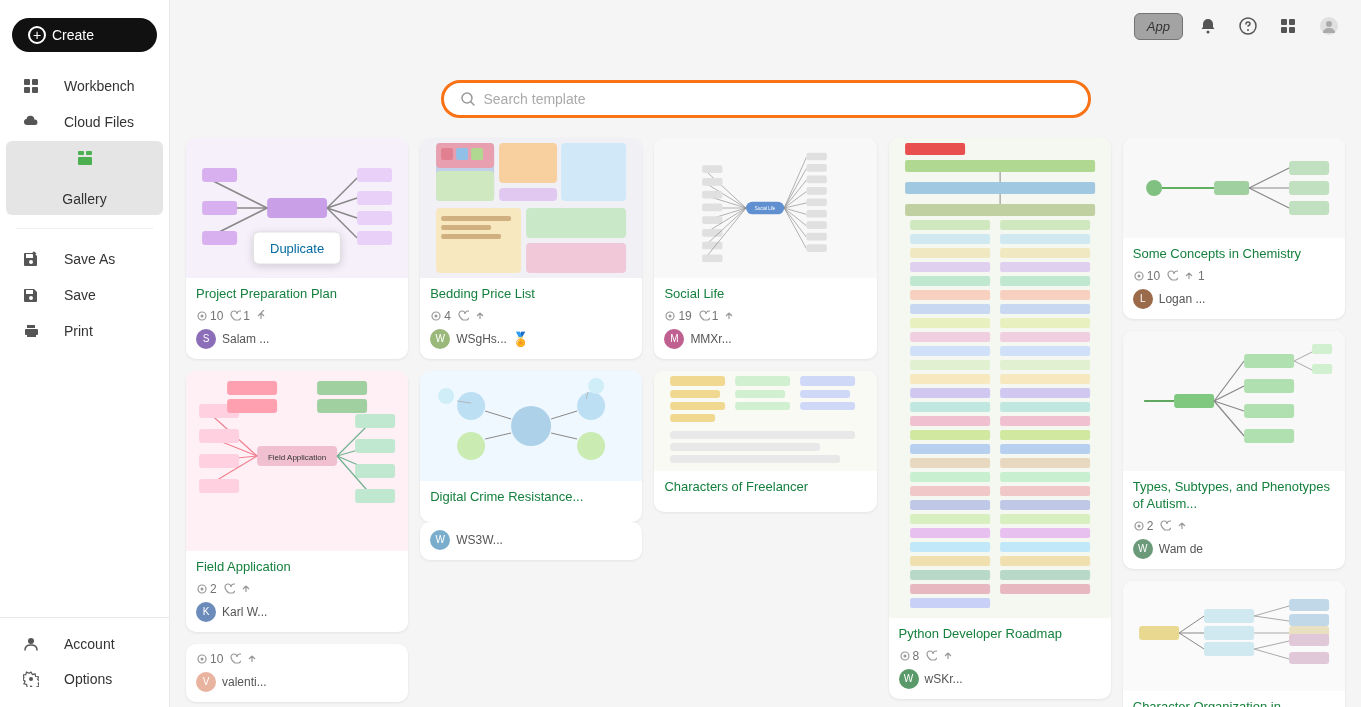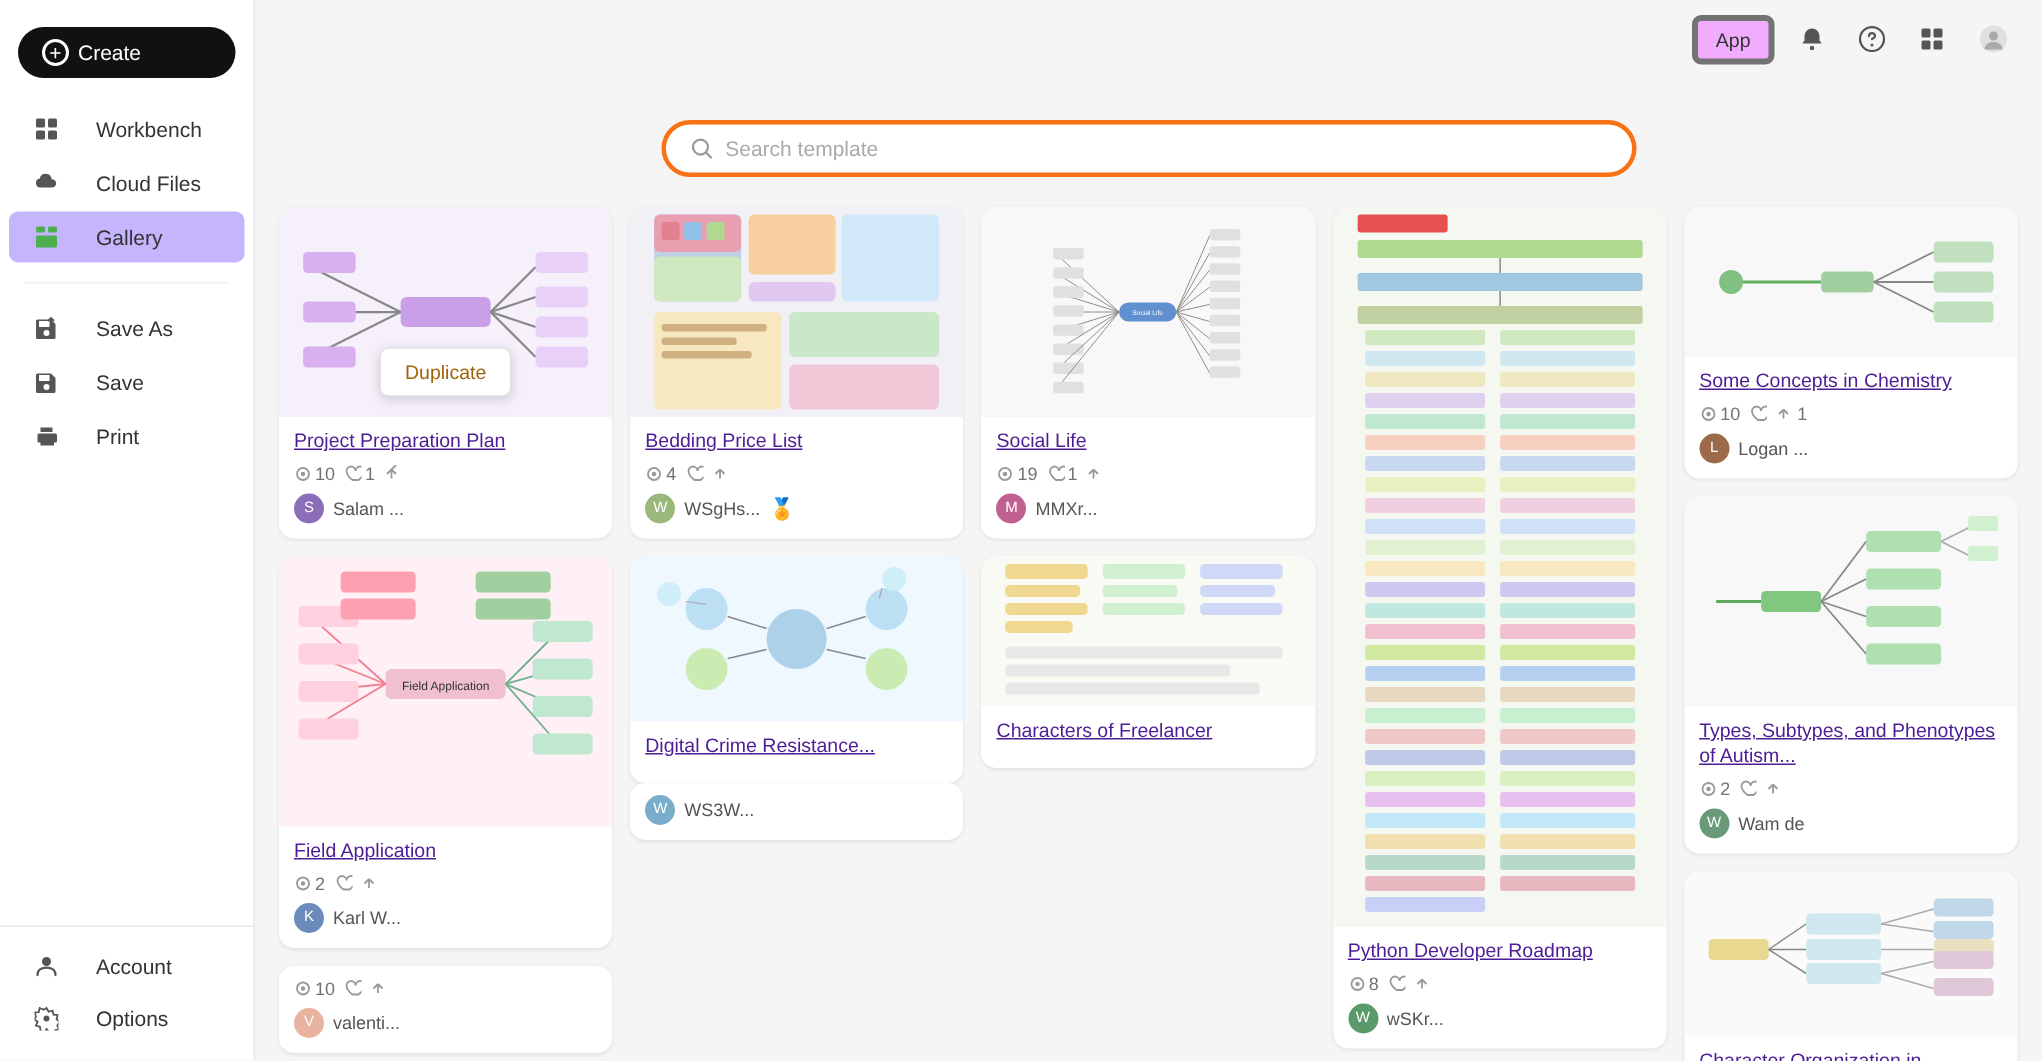--- a/index.html
+++ b/index.html
@@ -43,21 +43,21 @@
       display: flex;
       align-items: center;
       gap: 24px;
       padding: 8px 16px;
       cursor: pointer;
       border-radius: 6px;
       margin: 1px 6px;
       font-size: 14px;
       color: #333;
     }
-    .sidebar-item.active { background: #c4b5fd; }
+    .sidebar-item.active { background: #e5e5e5; flex-direction: column; }
     .sidebar-icon {
       width: 18px;
       height: 18px;
       display: flex;
       align-items: center;
       justify-content: center;
       color: #555;
     }
     .sidebar-bottom {
       margin-top: auto;
@@ -116,24 +116,23 @@
       overflow: hidden;
       display: flex;
       align-items: center;
       justify-content: center;
     }
     .card-thumb svg, .card-thumb canvas { width: 100%; height: 100%; }
     .card-body { padding: 8px 10px 10px; }
     .card-title {
       font-size: 13px;
       font-weight: 500;
-      color: #4c1d95;
+      color: #15803d;
       margin-bottom: 6px;
       line-height: 1.3;
-      text-decoration: underline;
     }
     .card-meta {
       display: flex;
       align-items: center;
       gap: 6px;
       font-size: 12px;
       color: #737373;
       margin-bottom: 6px;
     }
     .card-meta .meta-item { display: flex; align-items: center; gap: 2px; }
@@ -161,21 +160,21 @@
     .duplicate-popup {
       position: absolute;
       top: 50%;
       left: 50%;
       transform: translate(-50%, -50%);
       background: #fff;
       border: 1px solid #e0e0e0;
       border-radius: 6px;
       padding: 8px 16px;
       font-size: 13px;
-      color: #a16207;
+      color: #0369a1;
       box-shadow: 0 2px 8px rgba(0,0,0,0.15);
       cursor: pointer;
       z-index: 10;
       white-space: nowrap;
     }
 
     
     .header {
       position: fixed;
       top: 0;
@@ -184,27 +183,28 @@
       height: 52px;
       background: #f5f5f5;
       display: flex;
       align-items: center;
       justify-content: flex-end;
       padding: 0 16px;
       gap: 10px;
       z-index: 100;
     }
     .header-btn {
-      background: #f0abfc;
-      border: 4px solid #737373;
+      background: #a3a3a3;
+      border: 1px solid #737373;
       border-radius: 6px;
       padding: 5px 12px;
       font-size: 13px;
       cursor: pointer;
       color: #333;
+      font-style: italic;
     }
     .header-icon-btn {
       background: none;
       border: none;
       cursor: pointer;
       font-size: 16px;
       color: #555;
       padding: 4px 6px;
       display: flex; align-items: center;
     }

